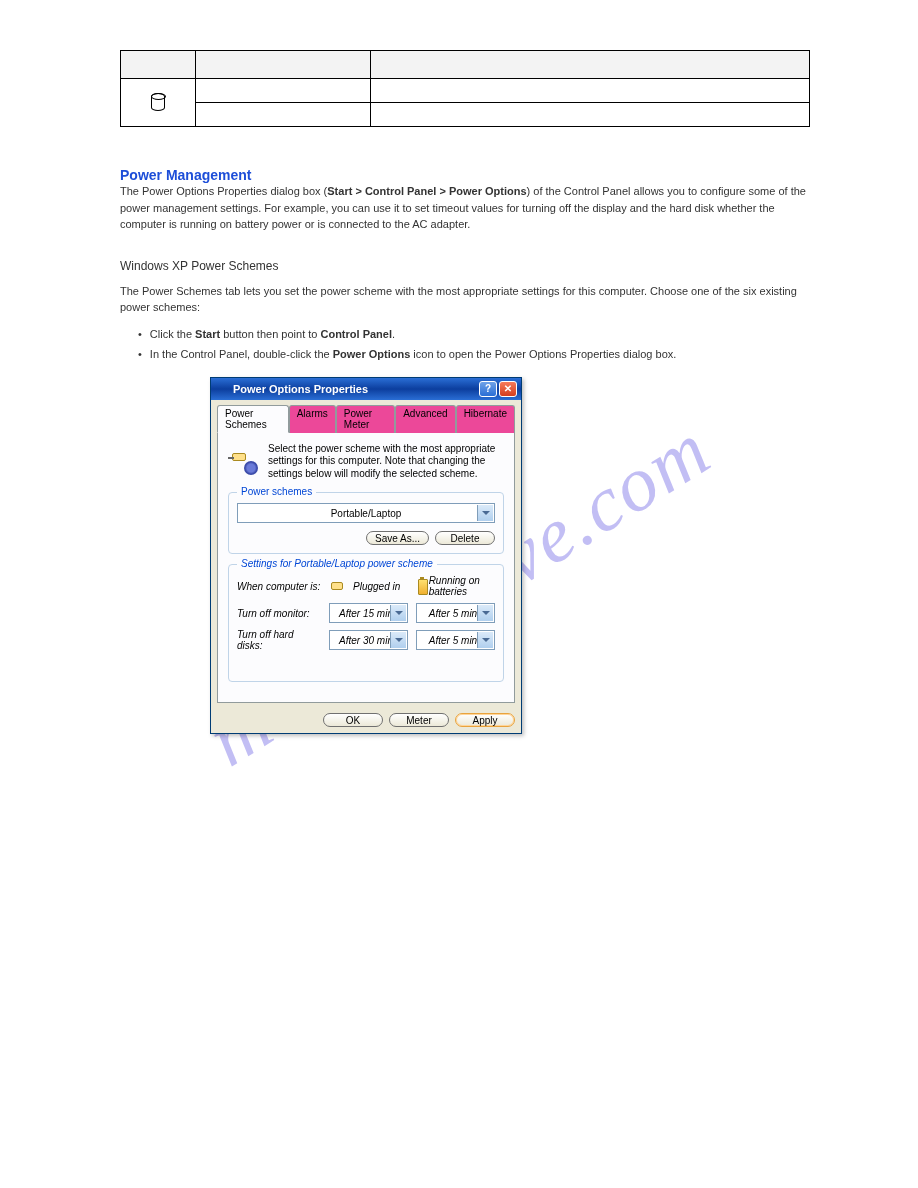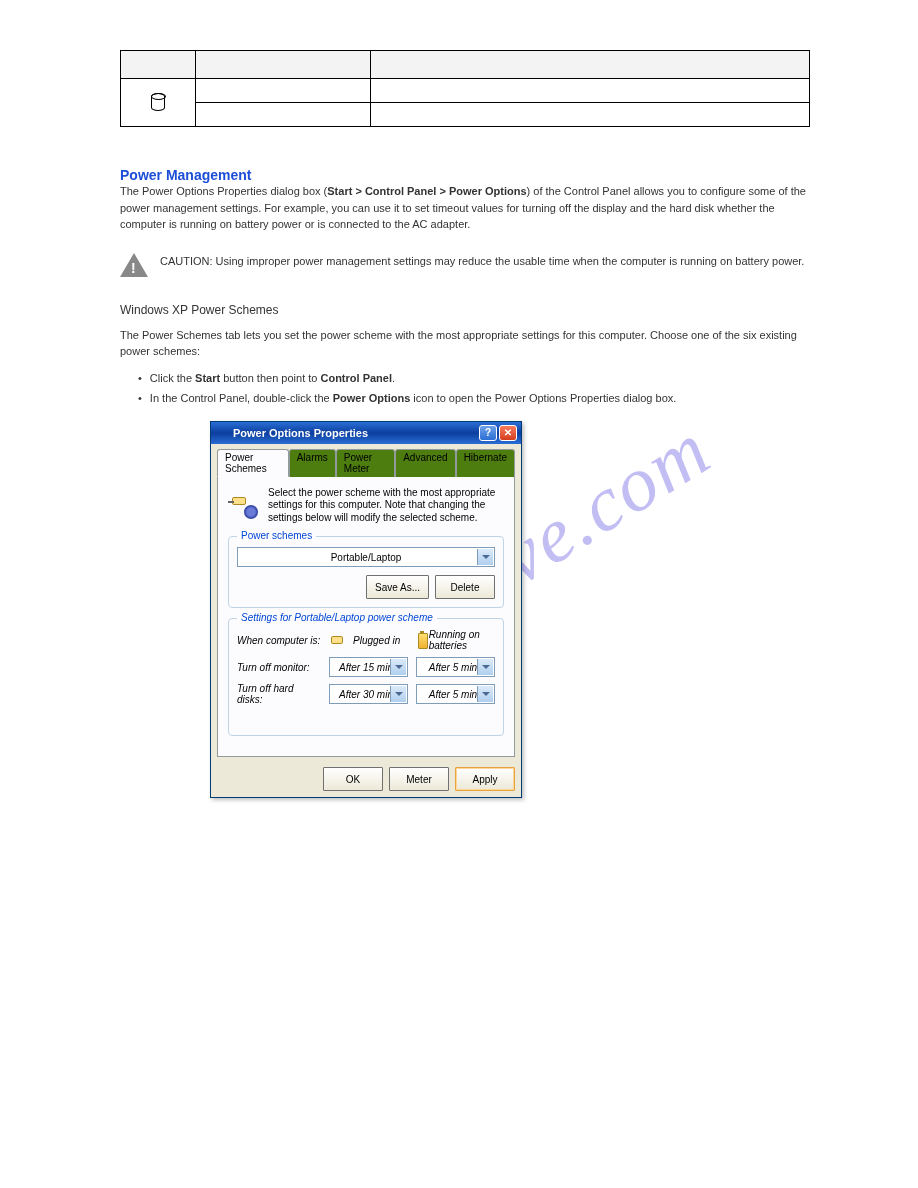--- a/index.html
+++ b/index.html
@@ -25,37 +25,37 @@
   .bullet-row .b { flex: 0 0 auto; }
   .screenshot-holder { margin-left: 90px; margin-top: 14px; }
 
   
   .win-dialog { width: 312px; background: #ece9d8; border: 1px solid #003c74; font-family: Tahoma, Arial, sans-serif; font-size: 10px; color: #000; box-shadow: 2px 2px 4px rgba(0,0,0,0.25); }
   .titlebar { background: linear-gradient(to bottom, #2a6ed5 0%, #0c3e9e 50%, #2a6ed5 100%); color: #fff; height: 22px; display: flex; align-items: center; padding: 0 4px 0 22px; font-size: 11px; font-weight: bold; justify-content: center; }
   .titlebar-spacer { flex: 1; }
   .titlebar-btn { width: 18px; height: 16px; background: linear-gradient(to bottom, #f77b5b, #d43e1f); border: 1px solid #fff; border-radius: 3px; margin-left: 2px; display: flex; align-items: center; justify-content: center; color: #fff; font-size: 10px; font-weight: bold; cursor: pointer; }
   .titlebar-btn.help { background: linear-gradient(to bottom, #6fa2e8, #2a6ed5); }
   .tab-strip { display: flex; padding: 4px 6px 0 6px; background: #ece9d8; font-size: 10px; }
-  .tab { border: 1px solid #919b9c; border-bottom: none; background: #4d7c0f; padding: 2px 7px; margin-right: 0; border-radius: 3px 3px 0 0; cursor: pointer; position: relative; top: 1px; }
+  .tab { border: 1px solid #919b9c; border-bottom: none; background: #ec4899; padding: 2px 7px; margin-right: 0; border-radius: 3px 3px 0 0; cursor: pointer; position: relative; top: 1px; }
   .tab.active { background: #fcfcfe; z-index: 2; border-bottom: 1px solid #fcfcfe; }
   .tab-body { background: #fcfcfe; border: 1px solid #919b9c; margin: 0 6px 4px 6px; padding: 10px; }
   .intro-row { display: flex; gap: 8px; margin-bottom: 12px; }
   .intro-icon { width: 32px; height: 32px; flex: 0 0 32px; position: relative; }
   .plug-body { position: absolute; left: 4px; top: 10px; width: 14px; height: 8px; background: #ffe08a; border: 1px solid #aa8a20; border-radius: 2px; }
   .plug-cord { position: absolute; left: 0; top: 14px; width: 6px; height: 2px; background: #666; }
   .gear { position: absolute; right: 2px; bottom: 0; width: 14px; height: 14px; border-radius: 50%; background: radial-gradient(circle, #6a7ad8 40%, #3a4aa8 60%); }
   .intro-text { font-size: 10px; line-height: 1.25; }
   .fieldset { border: 1px solid #c0d4e8; border-radius: 4px; padding: 10px 8px 8px 8px; margin-bottom: 10px; position: relative; }
   .fieldset-legend { position: absolute; top: -7px; left: 8px; background: #fcfcfe; padding: 0 4px; color: #0046d5; font-size: 10px; }
   .select-row { display: flex; }
   .win-select { flex: 1; height: 20px; border: 1px solid #7f9db9; background: #fff; display: flex; align-items: center; padding: 0 4px; font-size: 10px; position: relative; cursor: pointer; justify-content: center; }
   .win-select .arrow { position: absolute; right: 1px; top: 1px; bottom: 1px; width: 16px; background: linear-gradient(to bottom, #dbeaf9, #b0cfee); border-left: 1px solid #7f9db9; display: flex; align-items: center; justify-content: center; }
   .win-select .arrow::after { content: ""; border-left: 4px solid transparent; border-right: 4px solid transparent; border-top: 4px solid #4a6a94; }
   .btn-row { display: flex; justify-content: flex-end; gap: 6px; margin-top: 8px; }
-  .win-btn { min-width: 60px; height: 24px; border: 1px solid #707070; border-radius: 1px; background: linear-gradient(to bottom, #fff, #ece9d8); font-size: 10px; display: flex; align-items: center; justify-content: center; padding: 0 8px; cursor: pointer; }
+  .win-btn { min-width: 60px; height: 14px; border: 1px solid #707070; border-radius: 7px; background: linear-gradient(to bottom, #fff, #ece9d8); font-size: 10px; display: flex; align-items: center; justify-content: center; padding: 0 8px; cursor: pointer; }
   .win-btn.focus { border: 1px solid #e8a33d; box-shadow: inset 0 0 0 1px #ffd599; }
   .settings-grid { display: grid; grid-template-columns: 84px 1fr 1fr; gap: 6px 8px; align-items: center; font-size: 10px; }
   .col-head { display: flex; align-items: center; gap: 4px; }
   .plug-sm { width: 20px; height: 16px; position: relative; }
   .plug-sm::before { content: ""; position: absolute; left: 2px; top: 4px; width: 10px; height: 6px; background: #ffe08a; border: 1px solid #aa8a20; border-radius: 2px; }
   .batt-sm { width: 12px; height: 18px; position: relative; }
   .batt-sm::before { content: ""; position: absolute; left: 2px; top: 2px; width: 8px; height: 14px; background: linear-gradient(to bottom, #ffe070, #f0b030); border: 1px solid #aa8a20; border-radius: 1px; }
   .batt-sm::after { content: ""; position: absolute; left: 4px; top: 0; width: 4px; height: 2px; background: #aa8a20; }
   .dialog-footer { display: flex; justify-content: flex-end; gap: 6px; padding: 6px; background: #ece9d8; }
 
@@ -86,26 +86,20 @@
       <td></td>
     </tr>
   </tbody>
     </table>
 
   <div class="section-title">Power Management</div>
   <div class="body-text">
     <span>The Power Options Properties dialog box (</span><b>Start &gt; Control Panel &gt; Power Options</b><span>) of the Control Panel allows you to configure some of the power management settings. For example, you can use it to set timeout values for turning off the display and the hard disk whether the computer is running on battery power or is connected to the AC adapter.</span>
   </div>
 
-  <div class="warning-row">
-    <div class="warning-icon">
-        <div class="warning-tri"></div>
-      </div>
-    <div class="body-text" style="margin:0;">CAUTION: Using improper power management settings may reduce the usable time when the computer is running on battery power.</div>
-  </div>
 
   <div class="sub-title">Windows XP Power Schemes</div>
   <div class="body-text">The Power Schemes tab lets you set the power scheme with the most appropriate settings for this computer. Choose one of the six existing power schemes:</div>
 
   <div class="bullet-row">
     <span class="b">•</span>
     <span>
       <span>Click the </span><b>Start</b><span> button then point to </span><b>Control Panel</b><span>.</span>
     </span>
   </div>

